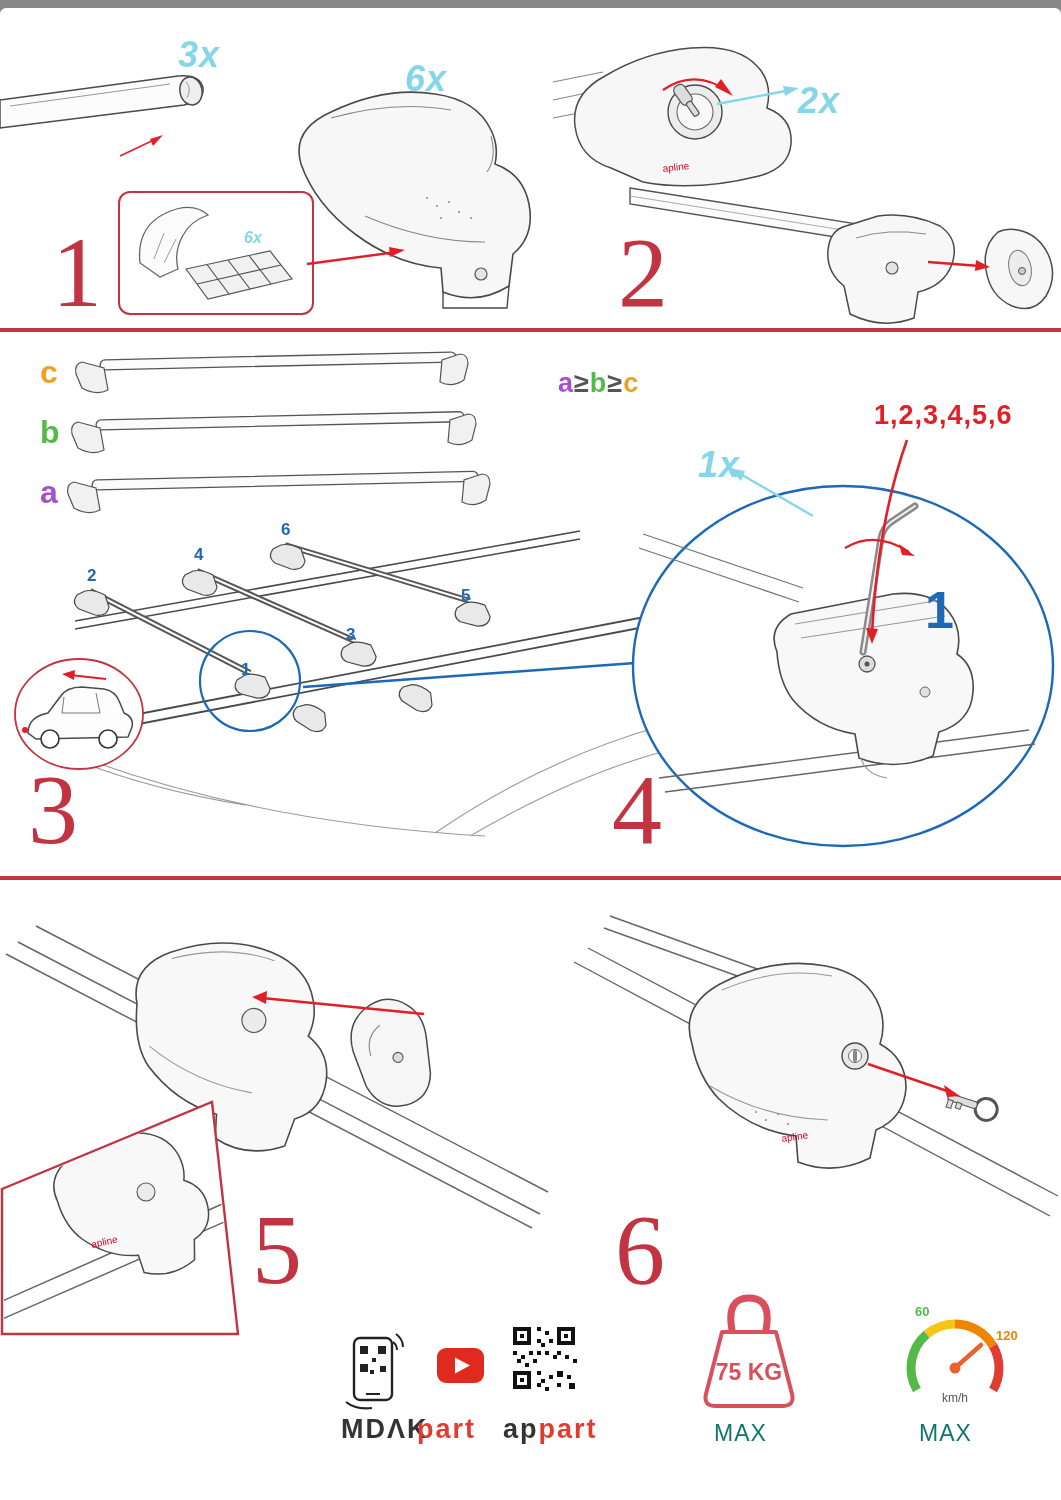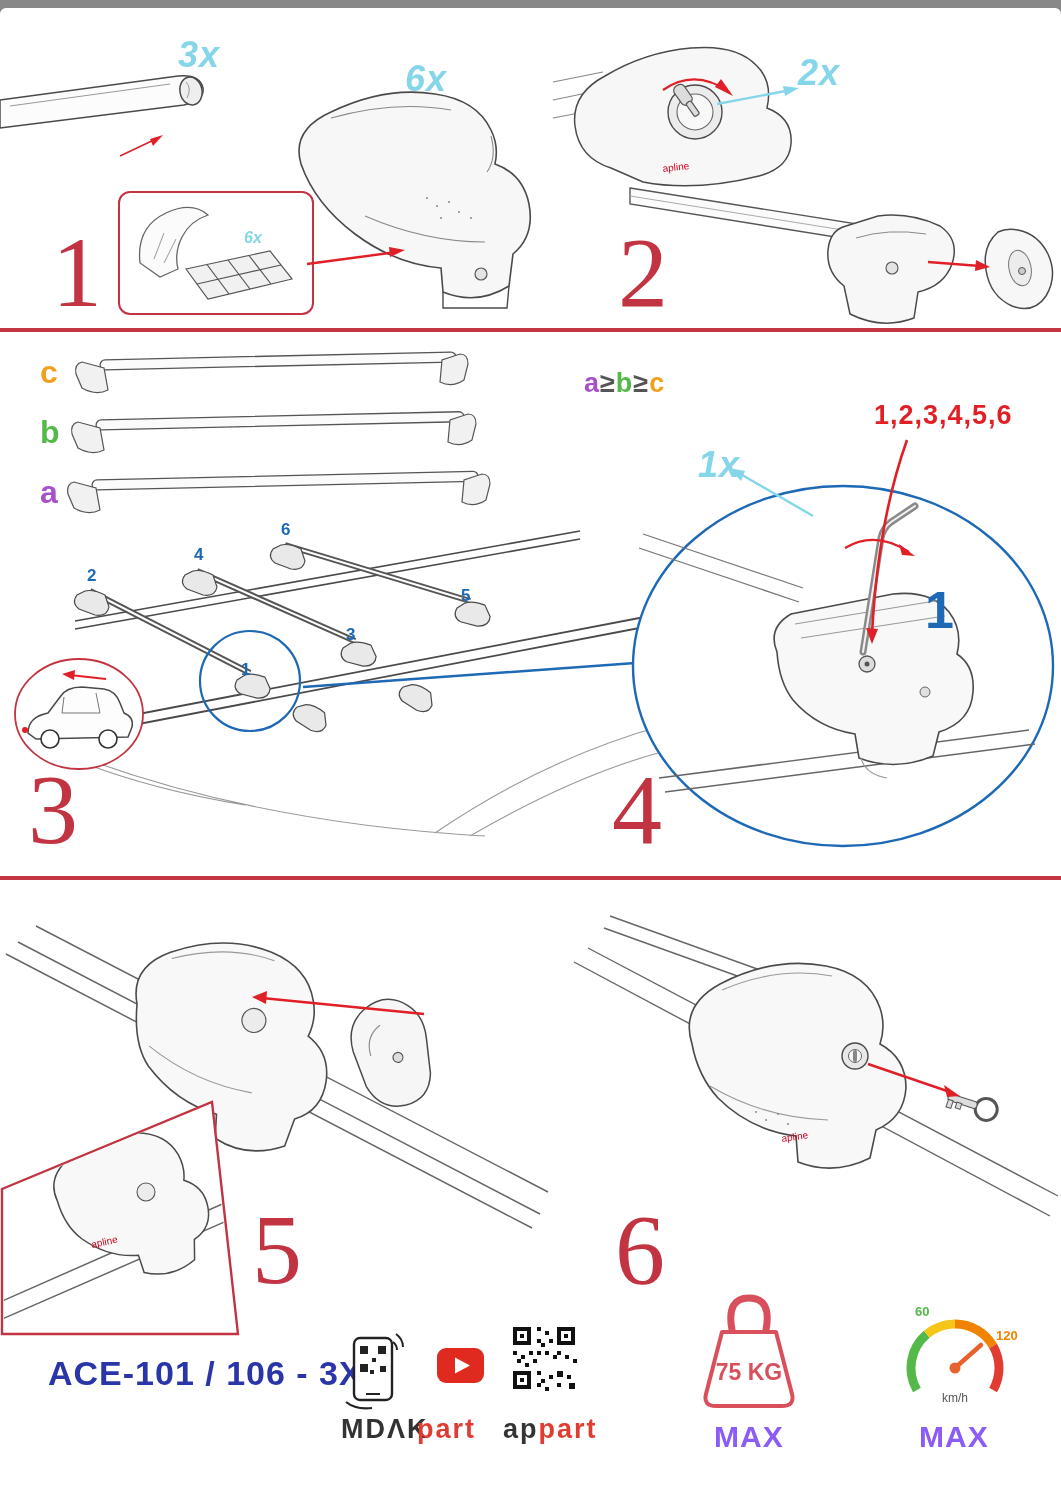--- a/index.html
+++ b/index.html
@@ -15,21 +15,21 @@
   .qty{position:absolute;color:var(--cyan);font-size:36px;font-style:italic;font-weight:bold;letter-spacing:1px;}
   .sizelabel{position:absolute;font-size:32px;font-weight:bold;line-height:1;}
   .rule{position:absolute;font-size:27px;font-weight:bold;letter-spacing:1px;}
   .sequence{position:absolute;font-size:27px;font-weight:bold;color:var(--arrow);letter-spacing:1px;}
   .divider{position:absolute;left:0;width:1061px;height:4px;background:var(--red);}
   .inset1{position:absolute;left:118px;top:183px;width:196px;height:124px;border:2px solid var(--red);border-radius:12px;background:#fff;}
   .model{position:absolute;left:48px;top:1346px;font-size:34px;font-weight:bold;color:var(--navy);letter-spacing:1px;}
   .brandline{position:absolute;left:48px;top:1400px;font-size:31px;font-weight:bold;letter-spacing:.5px;color:#1a1a1a;}
   .brandline .red{color:#e03c31;}
   .logoline{position:absolute;font-size:27px;font-weight:bold;color:#333;letter-spacing:2px;}
-  .maxlabel{position:absolute;font-size:30px;font-weight:bold;color:#8b5cf6;letter-spacing:1px;}
+  .maxlabel{position:absolute;font-size:23px;font-weight:normal;color:#0f766e;letter-spacing:1px;}
   svg{position:absolute;overflow:visible;}
   svg text{font-family:"Liberation Sans",sans-serif;}
 </style>
 </head>
 <body>
 
 <div class="page">
 
   <svg class="abs" style="left:0;top:42px" width="245" height="115" viewBox="0 0 245 115">
     <g fill="#fcfcfc" stroke="#4a4a4a" stroke-width="1.5">
@@ -91,21 +91,21 @@
     <g>
       <path d="M118 70 Q150 48 184 72" fill="none" stroke="var(--arrow)" stroke-width="2.2"></path>
       <polygon points="188,76 170,67 176,59" fill="var(--arrow)"></polygon>
     </g>
     <g>
       <line x1="172" y1="84" x2="246" y2="70" stroke="var(--cyan)" stroke-width="2.4"></line>
       <polygon points="254,68 240,76 238,66" fill="var(--cyan)"></polygon>
     </g>
     <text x="118" y="152" font-size="10" fill="#d0021b" transform="rotate(-6 118 152)">apline</text>
   </svg>
-  <div class="qty" style="left:798px;top:44px">2x</div>
+  <div class="qty" style="left:798px;top:72px">2x</div>
 
   <svg class="abs" style="left:630px;top:160px" width="431" height="165" viewBox="0 0 431 165">
     <path d="M0 20 L240 58 L236 74 L0 36 Z" fill="#fbfbfb" stroke="#555" stroke-width="1.4"></path>
     <path d="M0 28 L238 66" stroke="#aaa" stroke-width="1" fill="none"></path>
     <path d="M216 58 Q200 62 198 82 Q196 104 214 118 L220 146 Q252 162 284 150 L288 124 Q314 118 322 96 Q330 72 310 58 Q280 44 248 48 Z" fill="#f7f7f7" stroke="#4a4a4a" stroke-width="1.5"></path>
     <circle cx="262" cy="100" r="6" fill="#e4e4e4" stroke="#555" stroke-width="1.1"></circle>
     <path d="M226 70 Q258 60 296 66" fill="none" stroke="#888" stroke-width="1"></path>
     <path d="M368 64 Q352 78 356 102 Q360 128 382 138 Q404 146 416 128 Q428 108 418 86 Q408 66 388 62 Q376 60 368 64 Z" fill="#f7f7f7" stroke="#4a4a4a" stroke-width="1.5"></path>
     <ellipse cx="390" cy="100" rx="11" ry="18" transform="rotate(-12 390 100)" fill="#ececec" stroke="#777" stroke-width="1"></ellipse>
     <circle cx="392" cy="103" r="3.5" fill="#ccc" stroke="#555" stroke-width="1"></circle>
@@ -134,21 +134,21 @@
       <path d="M12 24 q-8 2 -6 12 l6 14 q14 8 26 2 l-4 -22 z" fill="#f1f1f1" stroke="#555" stroke-width="1.2"></path>
       <path d="M402 16 q8 0 8 10 l-4 16 q-12 8 -24 2 l2 -22 z" fill="#f1f1f1" stroke="#555" stroke-width="1.2"></path>
     </g>
     <g transform="translate(0,120)">
       <rect x="26" y="22" width="386" height="10" rx="5" transform="rotate(-1.3 26 22)" fill="#fbfbfb" stroke="#555" stroke-width="1.3"></rect>
       <path d="M8 24 q-8 2 -6 12 l6 14 q14 8 26 2 l-4 -22 z" fill="#f1f1f1" stroke="#555" stroke-width="1.2"></path>
       <path d="M416 16 q8 0 8 10 l-4 16 q-12 8 -24 2 l2 -22 z" fill="#f1f1f1" stroke="#555" stroke-width="1.2"></path>
     </g>
   </svg>
 
-  <div class="rule" style="left:584px;top:360px">
+  <div class="rule" style="left:558px;top:360px">
     <span style="color:var(--purple)">a</span><span style="color:#555">≥</span><span style="color:var(--green)">b</span><span style="color:#555">≥</span><span style="color:var(--orange)">c</span>
   </div>
 
   <div class="sequence" style="left:874px;top:392px">1,2,3,4,5,6</div>
   <div class="qty" style="left:698px;top:436px">1x</div>
 
   <svg class="abs" style="left:15px;top:495px" width="650" height="335" viewBox="0 0 650 335">
     <defs>
       <path id="footmini" d="M-10 0 q-6 8 2 14 l16 6 q12 2 14 -8 l-4 -12 q-12 -6 -20 -4 z" fill="#e9e9e9" stroke="#4a4a4a" stroke-width="1.2"></path>
     </defs>
@@ -290,21 +290,20 @@
       <rect x="399" y="210" width="5" height="8" fill="#ddd" stroke="#555" stroke-width="1"></rect>
       <rect x="408" y="210" width="5" height="6" fill="#ddd" stroke="#555" stroke-width="1"></rect>
     </g>
     <g>
       <line x1="318" y1="168" x2="400" y2="196" stroke="var(--arrow)" stroke-width="2.4"></line>
       <polygon points="410,200 394,189 397,201" fill="var(--arrow)"></polygon>
     </g>
   </svg>
   <div class="stepnum" style="left:615px;top:1192px">6</div>
 
-  <div class="model">ACE-101 / 106 - 3X</div>
 
   <svg class="abs" style="left:338px;top:1316px" width="72" height="86" viewBox="0 0 72 86">
     <rect x="16" y="14" width="38" height="62" rx="6" fill="#fff" stroke="#222" stroke-width="2.4"></rect>
     <line x1="28" y1="70" x2="42" y2="70" stroke="#222" stroke-width="2"></line>
     <g fill="#222">
       <rect x="22" y="22" width="8" height="8"></rect>
         <rect x="40" y="22" width="8" height="8"></rect>
       <rect x="22" y="40" width="8" height="8"></rect>
         <rect x="34" y="34" width="4" height="4"></rect>
       <rect x="42" y="42" width="6" height="6"></rect>

